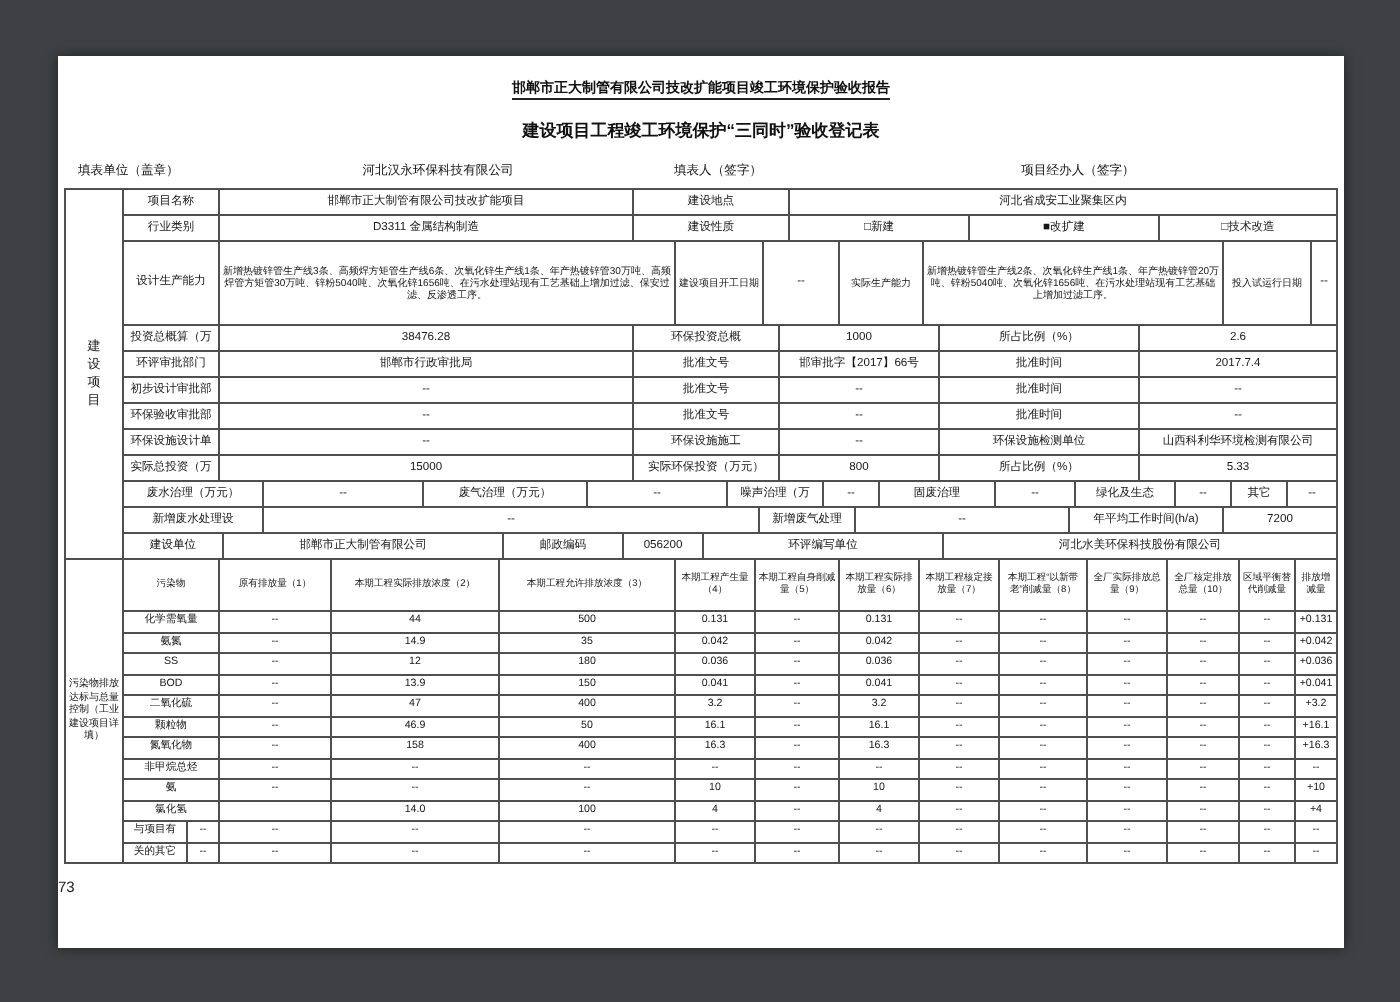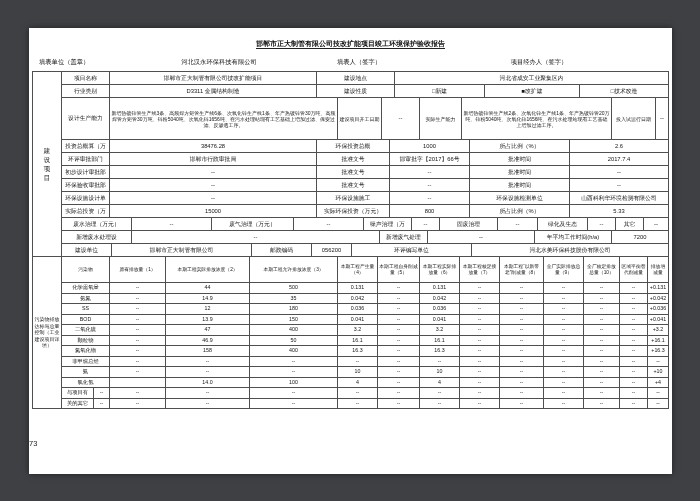--- a/index.html
+++ b/index.html
@@ -36,20 +36,21 @@
   .flex1{flex:1;min-width:0;}
   .pagenum{position:absolute;left:0;right:12px;bottom:26px;text-align:left;font-size:7.5px;color:#222;}
 </style>
 </head>
 <body>
 
 <div class="canvas">
   <div class="page">
 
     <div class="doc-header"><span>邯郸市正大制管有限公司技改扩能项目竣工环境保护验收报告</span></div>
+    <div class="form-title">建设项目工程竣工环境保护“三同时”验收登记表</div>
 
     <div class="formhead">
       <span class="fh-a">填表单位（盖章）</span>
       <span class="fh-b">河北汉永环保科技有限公司</span>
       <span class="fh-c">填表人（签字）</span>
       <span class="fh-d"></span>
       <span class="fh-e">项目经办人（签字）</span>
     </div>
 
     <div class="tblwrap">

